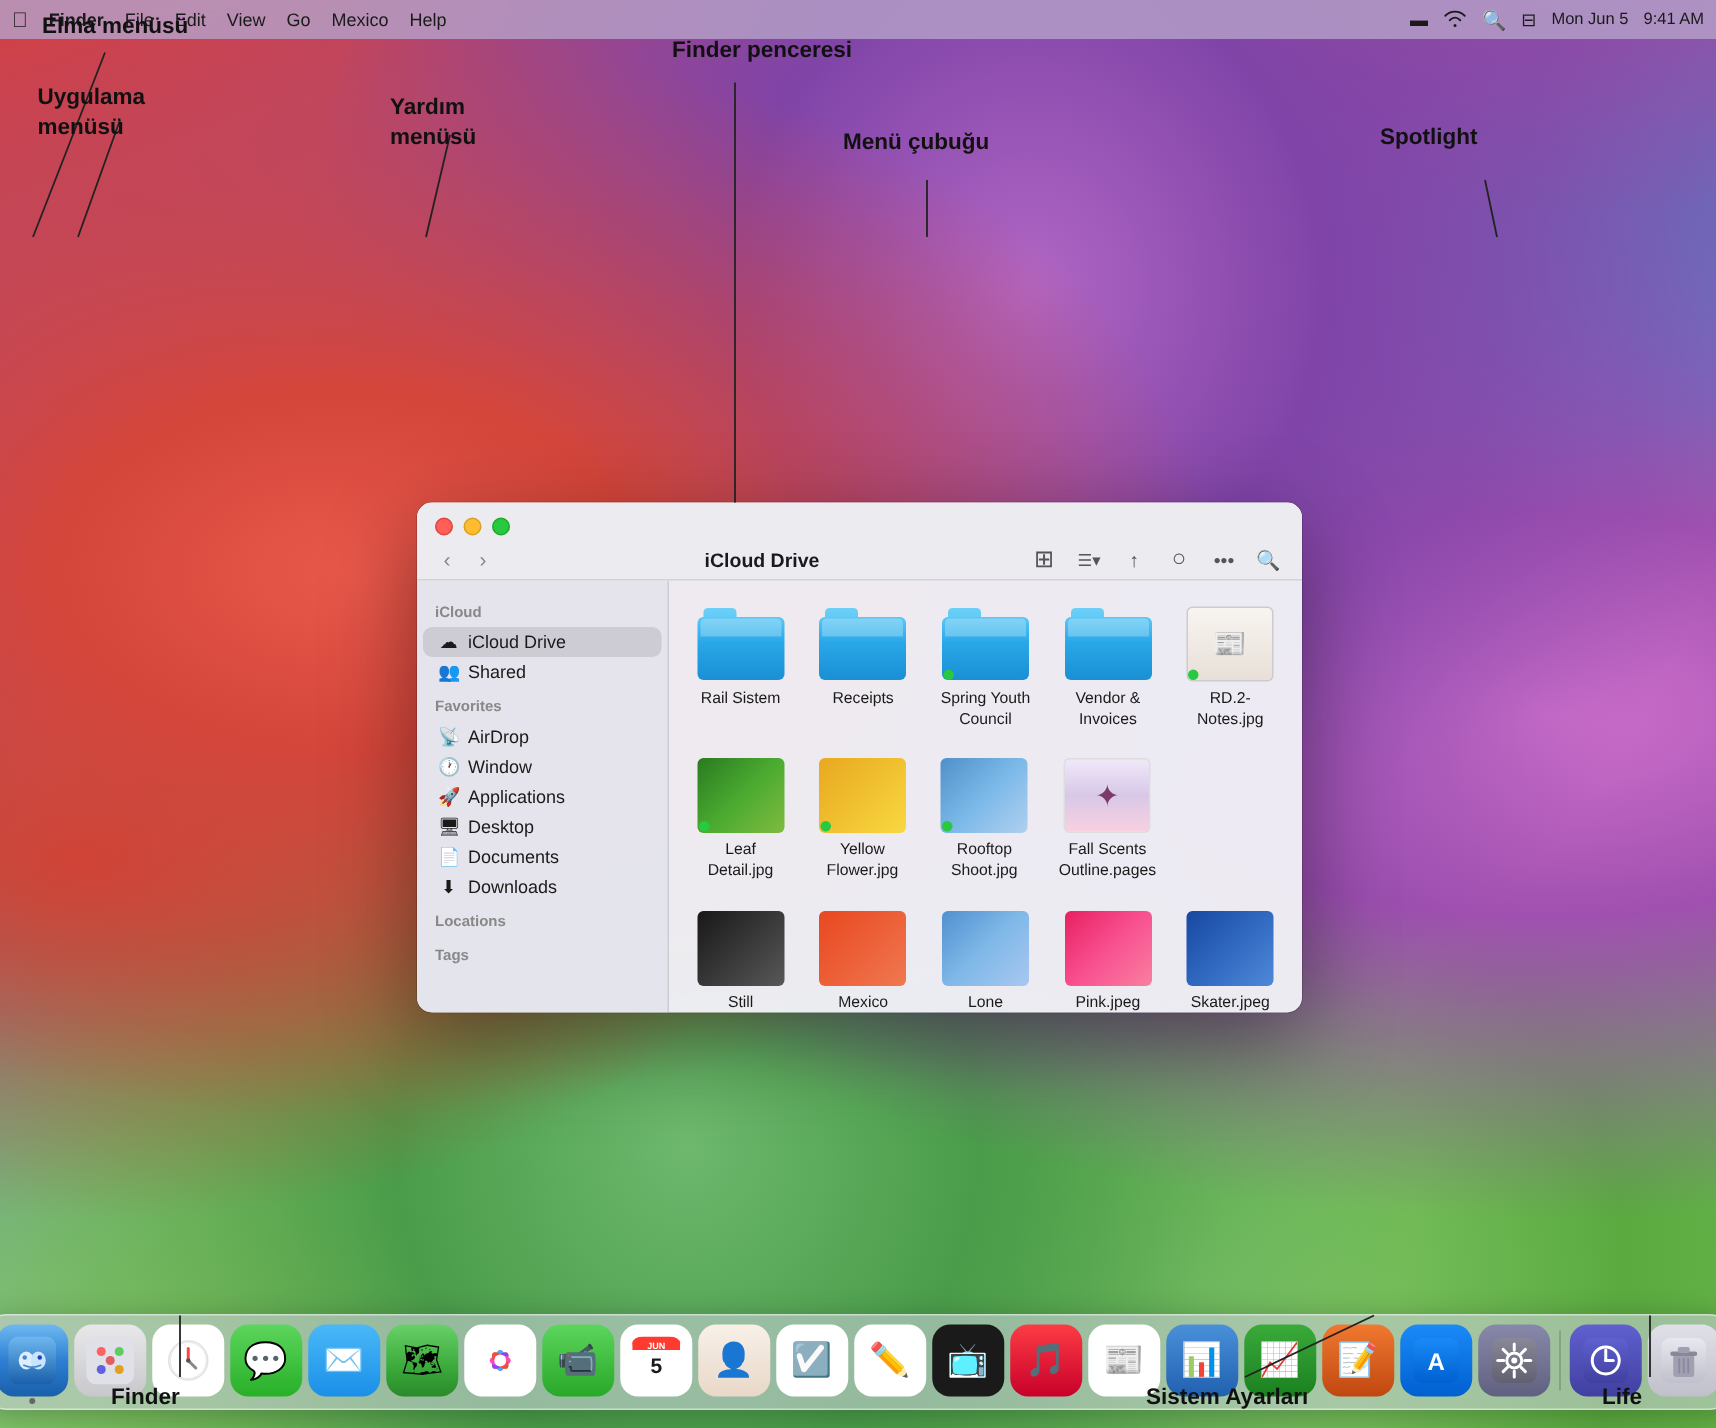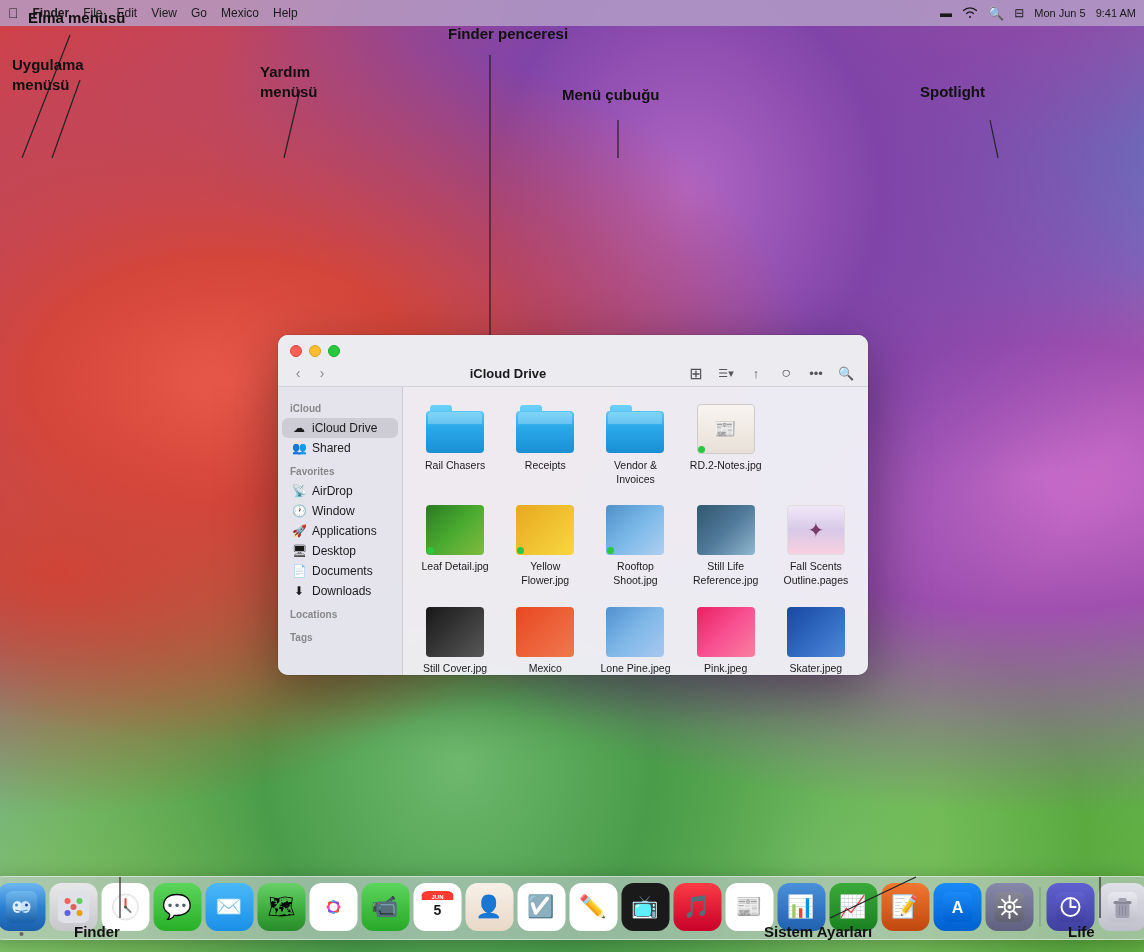--- a/index.html
+++ b/index.html
@@ -147,21 +147,21 @@
 
     
     #window-body {
       display: flex;
       flex: 1;
       overflow: hidden;
     }
 
     
     #sidebar {
-      width: 125px;
+      width: 168px;
       background: rgba(228, 228, 235, 0.95);
       border-right: 1px solid rgba(0,0,0,0.1);
       overflow-y: auto;
       padding: 8px 0;
       flex-shrink: 0;
     }
     .sidebar-section-label {
       font-size: 10px;
       font-weight: 700;
       color: #888;
@@ -401,21 +401,21 @@
   <line x1="120" y1="918" x2="120" y2="877" stroke="#222" stroke-width="1.2"></line>
 
   <line x1="830" y1="918" x2="916" y2="877" stroke="#222" stroke-width="1.2"></line>
 
   <line x1="1100" y1="918" x2="1100" y2="877" stroke="#222" stroke-width="1.2"></line>
 </svg>
 
 <div class="callout" style="top:8px; left:28px;">
   <span class="callout-text">Elma menüsü</span>
 </div>
-<div class="callout" style="top:55px; left:12px;">
+<div class="callout" style="top:55px; left:25px;">
   <span class="callout-text" style="white-space:pre-line">Uygulama
 menüsü</span>
 </div>
 <div class="callout" style="top:62px; left:260px;">
   <span class="callout-text" style="white-space:pre-line">Yardım
 menüsü</span>
 </div>
 <div class="callout" style="top:24px; left:448px;">
   <span class="callout-text">Finder penceresi</span>
 </div>
@@ -537,35 +537,47 @@
 
         <div class="file-item">
           <div class="file-icon">
             <div class="folder-icon folder-blue">
               <div class="folder-tab"></div>
               <div class="folder-body">
                 <div class="folder-highlight"></div>
               </div>
             </div>
           </div>
-          <span class="file-name">Rail Chasers</span>
+          <span class="file-name">Rail Sistem</span>
         </div>
 
         <div class="file-item">
           <div class="file-icon">
             <div class="folder-icon folder-blue">
               <div class="folder-tab"></div>
               <div class="folder-body">
                 <div class="folder-highlight"></div>
               </div>
             </div>
           </div>
           <span class="file-name">Receipts</span>
         </div>
 
+        <div class="file-item">
+          <div class="file-icon" style="position:relative;">
+            <div class="folder-icon folder-blue">
+              <div class="folder-tab"></div>
+              <div class="folder-body">
+                <div class="folder-highlight"></div>
+              </div>
+            </div>
+            <span class="file-status-dot dot-green"></span>
+          </div>
+          <span class="file-name">Spring Youth Council</span>
+        </div>
 
         <div class="file-item">
           <div class="file-icon">
             <div class="folder-icon folder-blue">
               <div class="folder-tab"></div>
               <div class="folder-body">
                 <div class="folder-highlight"></div>
               </div>
             </div>
           </div>
@@ -602,26 +614,20 @@
         </div>
 
         <div class="file-item">
           <div class="file-icon" style="position:relative;">
             <div class="img-thumb" style="background:linear-gradient(135deg,#5090c8 0%,#7ab8e8 50%,#b0d0f0 100%);border-radius:4px;width:58px;height:50px;"></div>
             <span class="file-status-dot dot-green"></span>
           </div>
           <span class="file-name">Rooftop Shoot.jpg</span>
         </div>
 
-        <div class="file-item">
-          <div class="file-icon">
-            <div class="img-thumb" style="background:linear-gradient(135deg,#305870 0%,#507898 50%,#90b8d0 100%);border-radius:4px;width:58px;height:50px;"></div>
-          </div>
-          <span class="file-name">Still Life Reference.jpg</span>
-        </div>
 
         <div class="file-item">
           <div class="file-icon">
             <div class="img-thumb" style="background:linear-gradient(180deg,#f0e8f8 0%,#d8c8e8 50%,#f8d0e0 100%);border-radius:4px;width:58px;height:50px;border:0.5px solid #ddd;display:flex;align-items:center;justify-content:center;">
               <span style="font-size:20px; color:#7a3a6a;">✦</span>
             </div>
           </div>
           <span class="file-name">Fall Scents Outline.pages</span>
         </div>
       </div>

